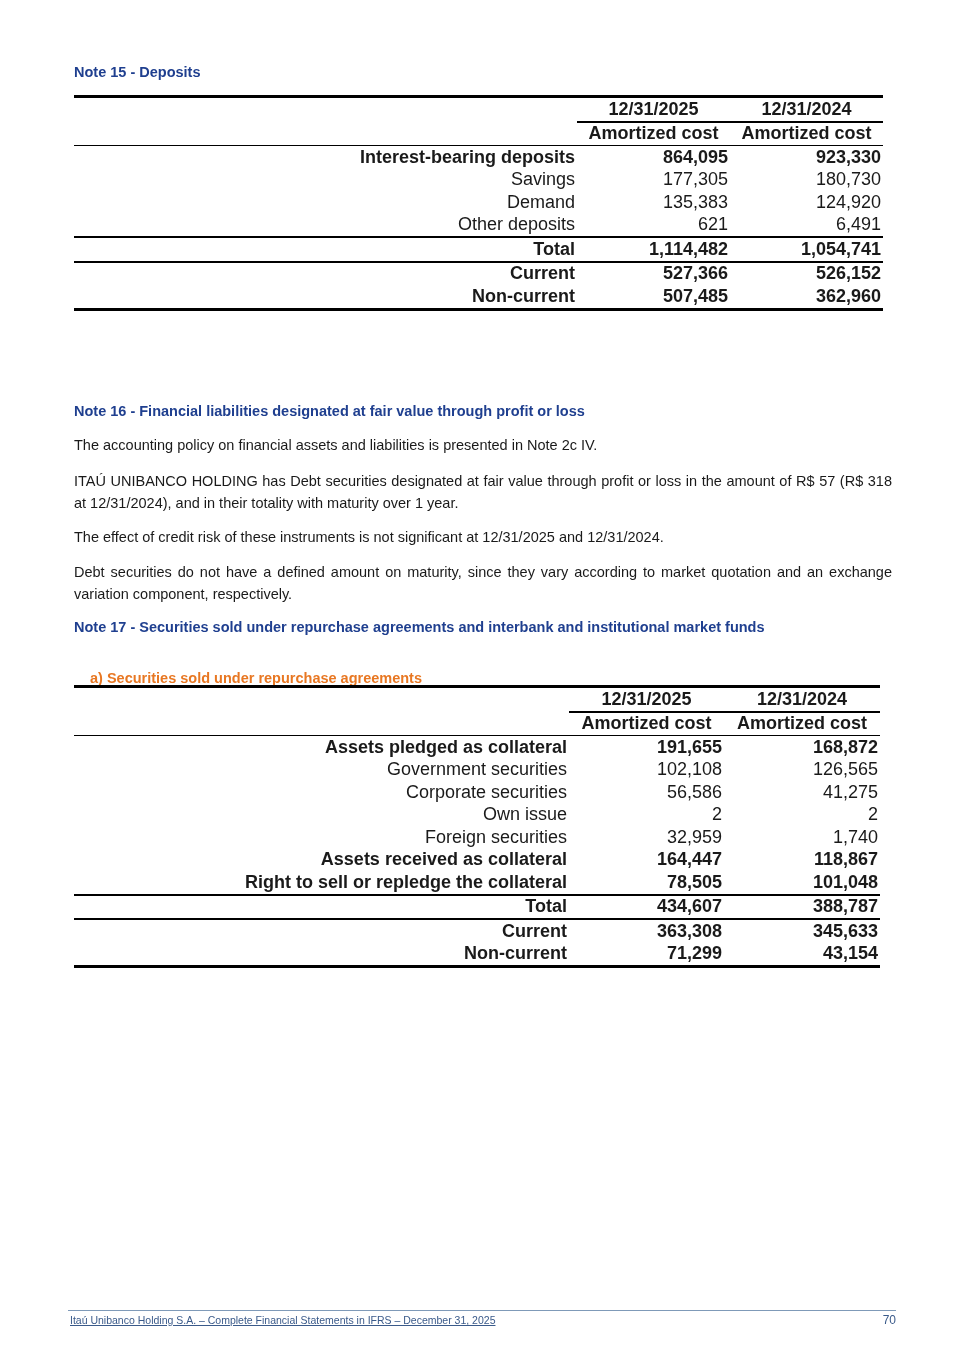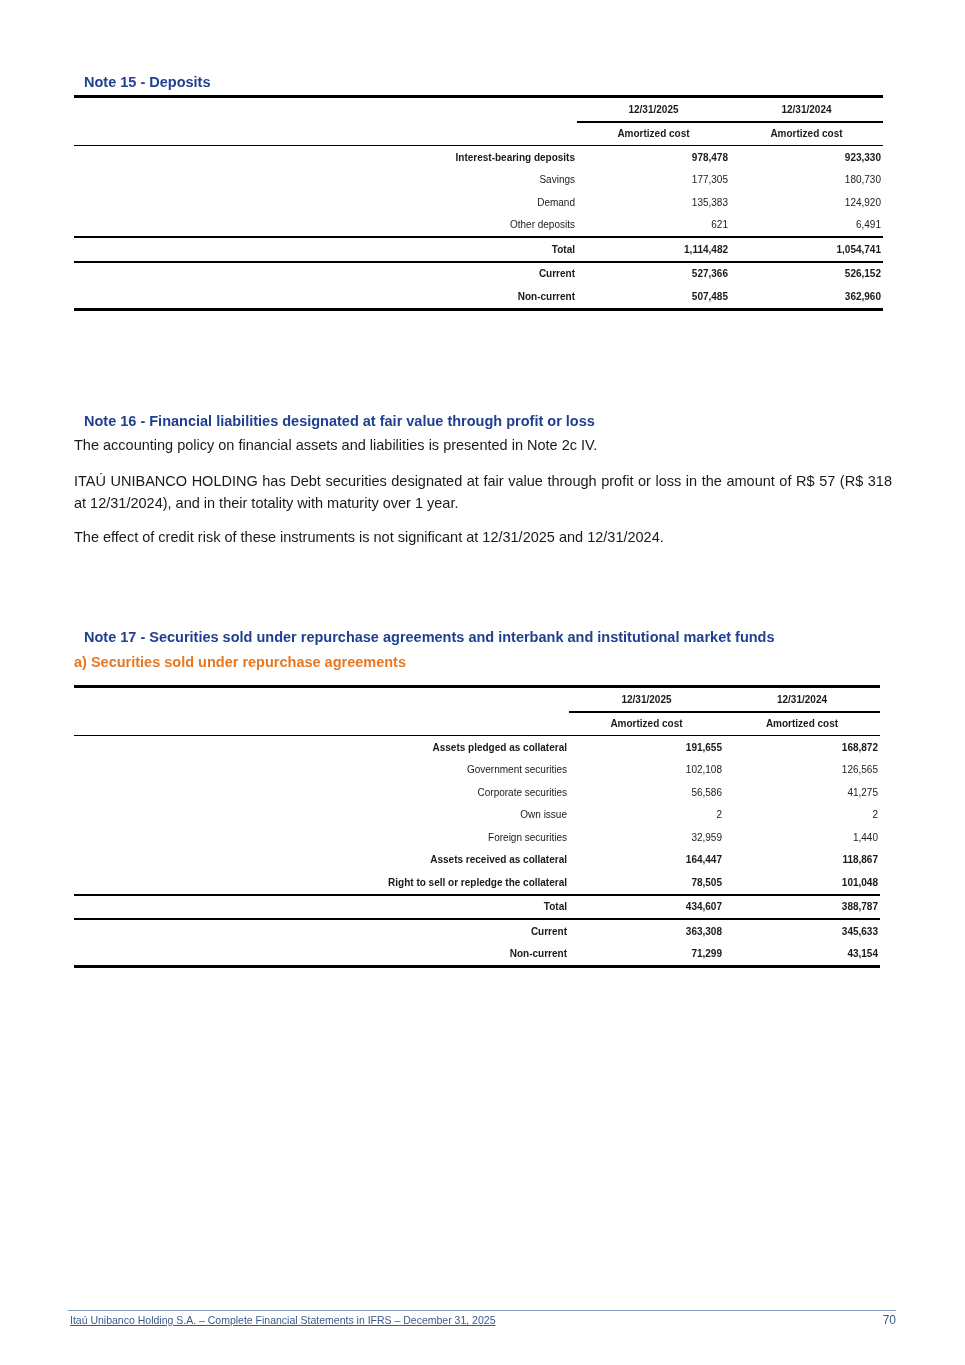--- a/index.html
+++ b/index.html
@@ -1,22 +1,22 @@
 <!DOCTYPE html>
 <html><head>
 <meta charset="utf-8">
 <style>
   html, body { margin: 0; padding: 0; background: #ffffff; }
   body { width: 965px; height: 1365px; position: relative; font-family: "Liberation Sans", sans-serif; color: #1a1a1a; }
   .page { position: absolute; left: 0; top: 0; width: 965px; height: 1365px; }
-  .note-title { position: absolute; left: 74px; font-size: 14.5px; font-weight: bold; color: #1f3f8f; margin: 10px; }
-  .sub-title { position: absolute; left: 74px; font-size: 14.5px; font-weight: bold; color: #e87722; margin: 0; }
+  .note-title { position: absolute; left: 74px; font-size: 14.5px; font-weight: bold; color: #1f3f8f; margin: 0; }
+  .sub-title { position: absolute; left: 74px; font-size: 14.5px; font-weight: bold; color: #e87722; margin: 16px; }
   .para { position: absolute; left: 74px; width: 818px; font-size: 14.5px; line-height: 22px; color: #1a1a1a; margin: 0; text-align: justify; }
 
-  table.fin { position: absolute; left: 74px; border-collapse: collapse; font-size: 10px; }
+  table.fin { position: absolute; left: 74px; border-collapse: collapse; font-size: 18px; }
   table.fin td, table.fin th { padding: 0 2px; height: 22.5px; white-space: nowrap; }
   table.fin .lbl { text-align: right; }
   table.fin .num { text-align: right; }
   table.fin .hdr { font-weight: bold; text-align: center; }
   table.fin tr.bold td { font-weight: bold; }
   table.fin tr.sub td.lbl { padding-left: 15px; }
   table.fin tr.toprule td { border-top: 3px solid #000; height: 0; padding: 0; }
   table.fin tr.hdr1 td.h { border-bottom: 2px solid #000; }
   table.fin tr.hdr2 td { border-bottom: 1.5px solid #000; }
   table.fin tr.total td { border-top: 2px solid #000; border-bottom: 2px solid #000; }
@@ -48,21 +48,21 @@
       <td class="hdr h">12/31/2025</td>
       <td class="hdr h">12/31/2024</td>
     </tr>
     <tr class="hdr2">
       <td></td>
       <td class="hdr">Amortized cost</td>
       <td class="hdr">Amortized cost</td>
     </tr>
     <tr class="bold">
       <td class="lbl">Interest-bearing deposits</td>
-      <td class="num">978,478</td>
+      <td class="num">864,095</td>
       <td class="num">923,330</td>
     </tr>
     <tr class="sub">
       <td class="lbl">Savings</td>
       <td class="num">177,305</td>
       <td class="num">180,730</td>
     </tr>
     <tr class="sub">
       <td class="lbl">Demand</td>
       <td class="num">135,383</td>
@@ -88,20 +88,21 @@
       <td class="num">507,485</td>
       <td class="num">362,960</td>
     </tr>
   </tbody>
     </table>
 
   <h2 class="note-title" style="top:403px;">Note 16 - Financial liabilities designated at fair value through profit or loss</h2>
   <p class="para" style="top:434px;">The accounting policy on financial assets and liabilities is presented in Note 2c IV.</p>
   <p class="para" style="top:470px;">ITAÚ UNIBANCO HOLDING has Debt securities designated at fair value through profit or loss in the amount of R$ 57 (R$ 318 at 12/31/2024), and in their totality with maturity over 1 year.</p>
   <p class="para" style="top:526px;">The effect of credit risk of these instruments is not significant at 12/31/2025 and 12/31/2024.</p>
+  <p class="para" style="top:561px;">Debt securities do not have a defined amount on maturity, since they vary according to market quotation and an exchange variation component, respectively.</p>
 
   <h2 class="note-title" style="top:619px;">Note 17 - Securities sold under repurchase agreements and interbank and institutional market funds</h2>
   <h3 class="sub-title" style="top:654px;">a) Securities sold under repurchase agreements</h3>
 
   <table class="fin" style="top:685px; width:806px;">
     <colgroup>
         <col style="width:495px">
         <col style="width:155px">
         <col style="width:156px">
       </colgroup>
@@ -135,21 +136,21 @@
       <td class="num">41,275</td>
     </tr>
     <tr class="sub">
       <td class="lbl">Own issue</td>
       <td class="num">2</td>
       <td class="num">2</td>
     </tr>
     <tr class="sub">
       <td class="lbl">Foreign securities</td>
       <td class="num">32,959</td>
-      <td class="num">1,440</td>
+      <td class="num">1,740</td>
     </tr>
     <tr class="bold">
       <td class="lbl">Assets received as collateral</td>
       <td class="num">164,447</td>
       <td class="num">118,867</td>
     </tr>
     <tr class="bold">
       <td class="lbl">Right to sell or repledge the collateral</td>
       <td class="num">78,505</td>
       <td class="num">101,048</td>

